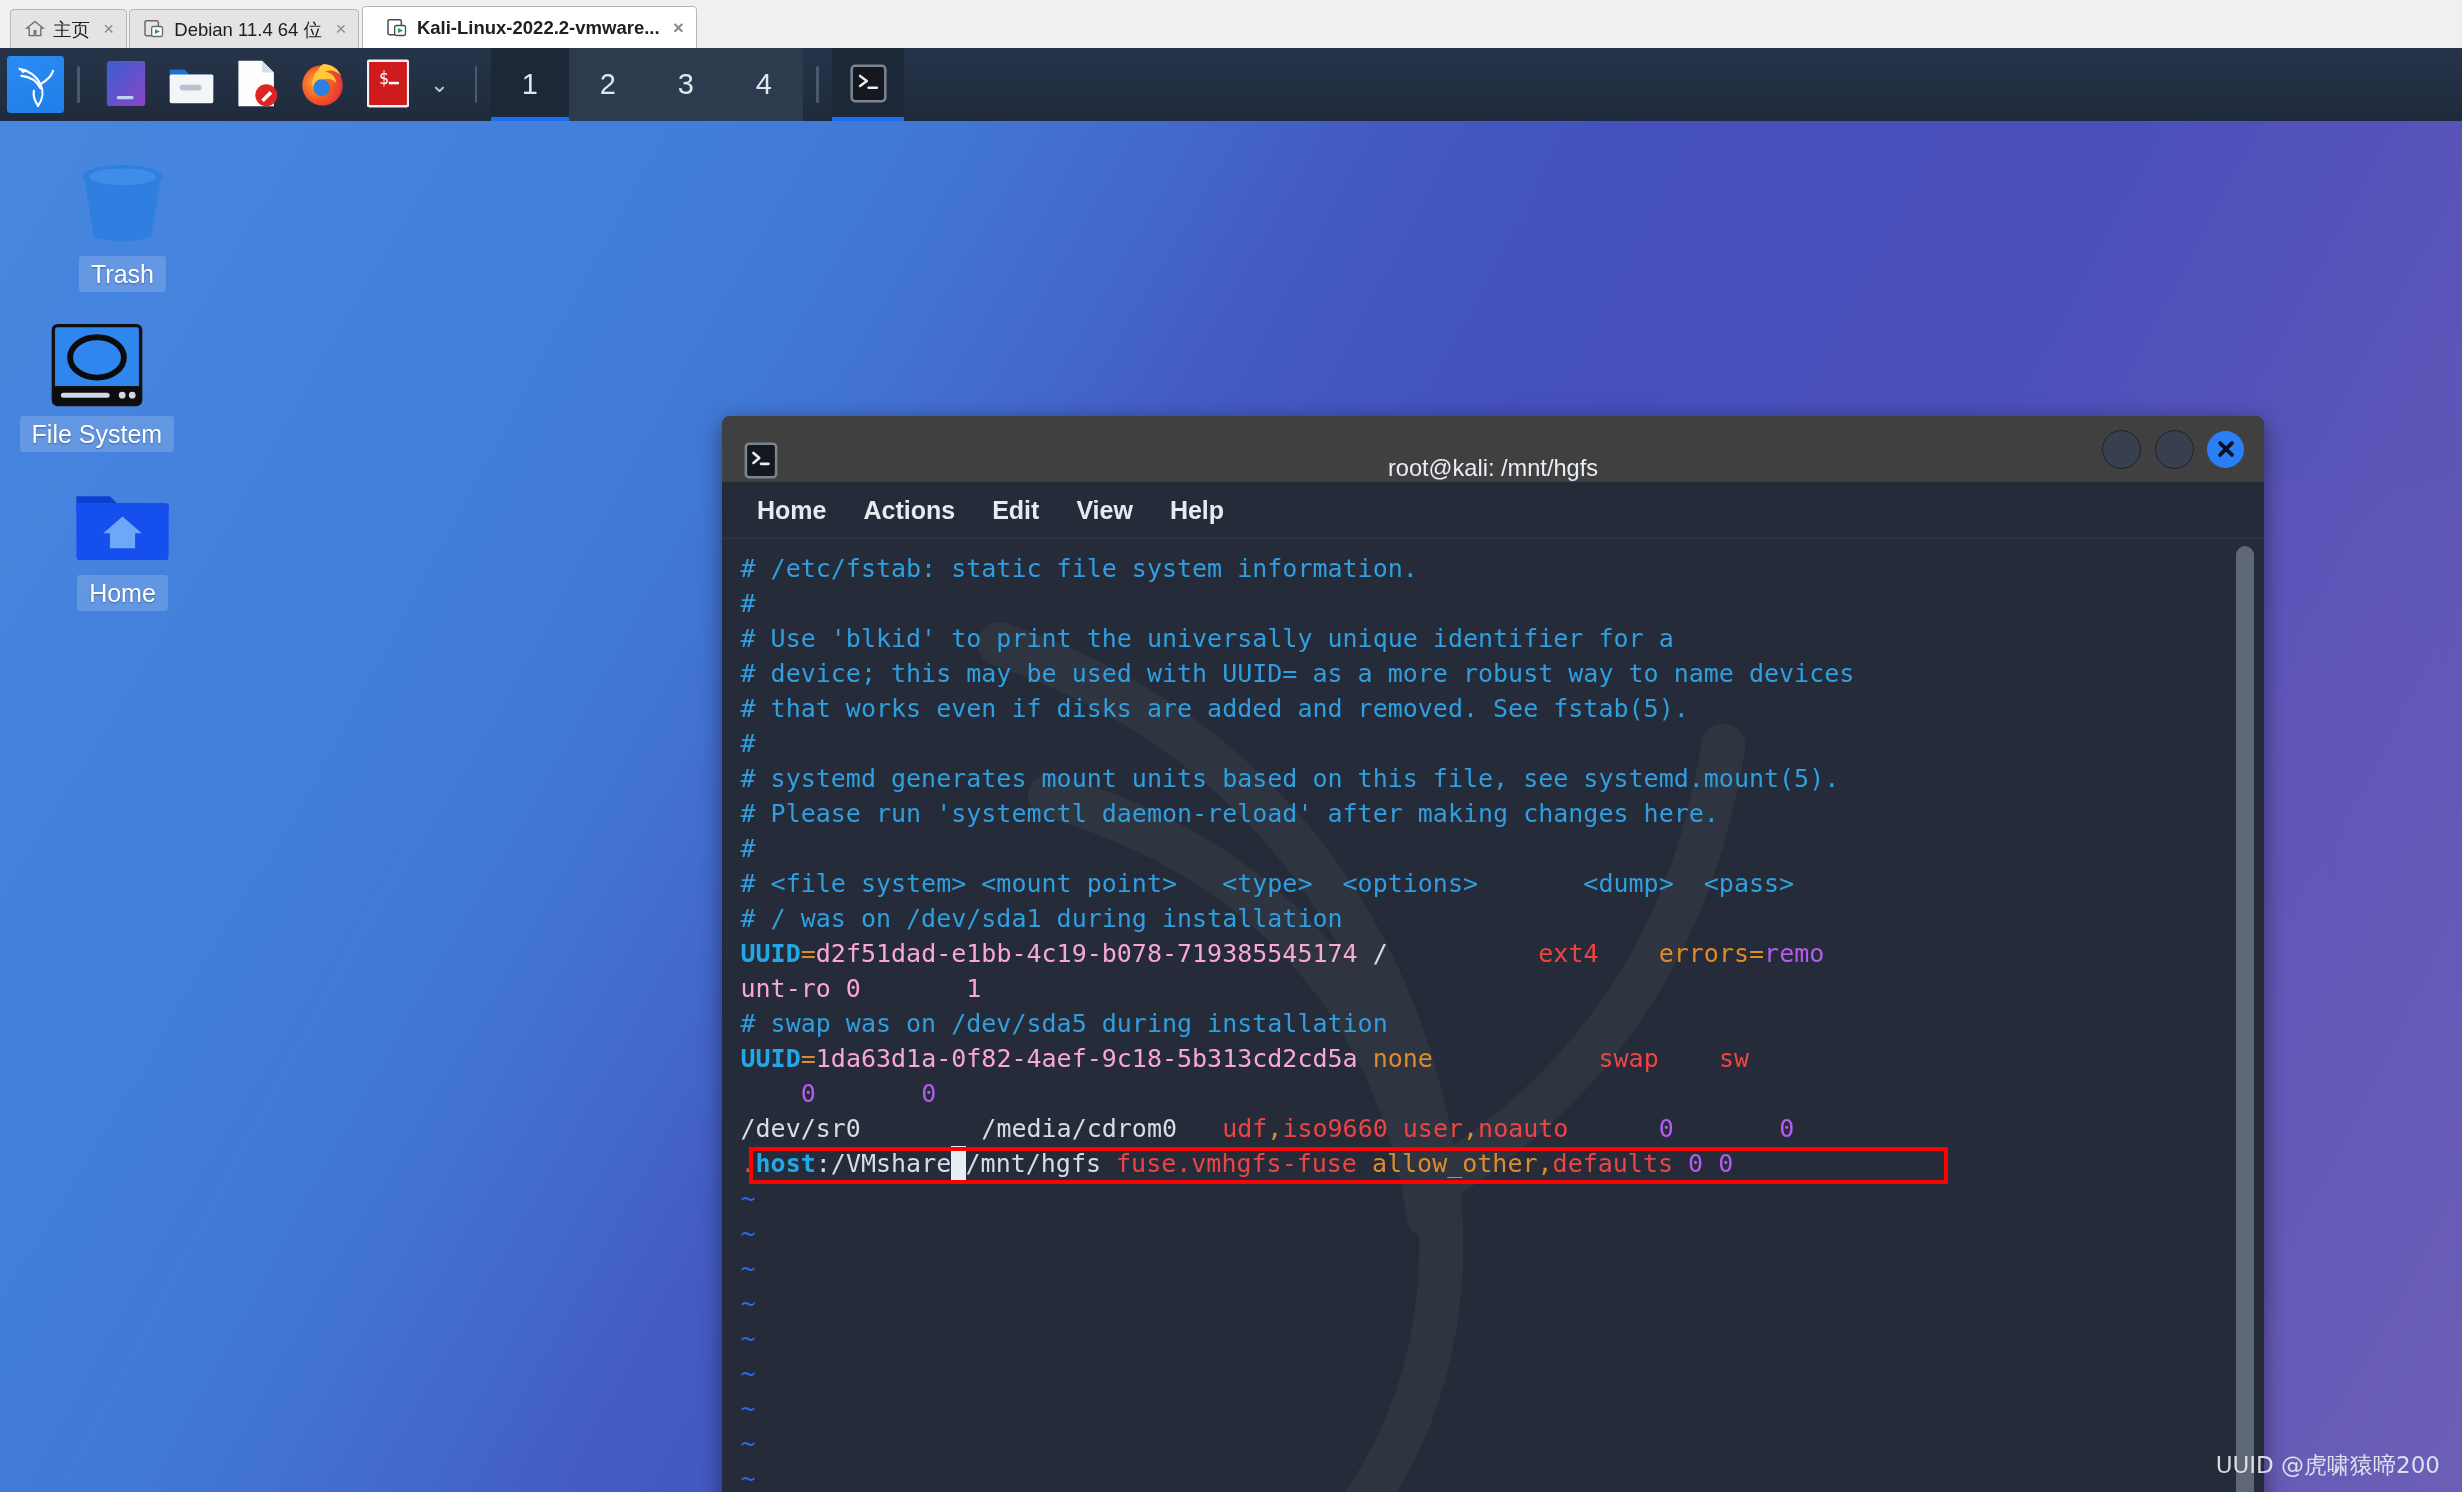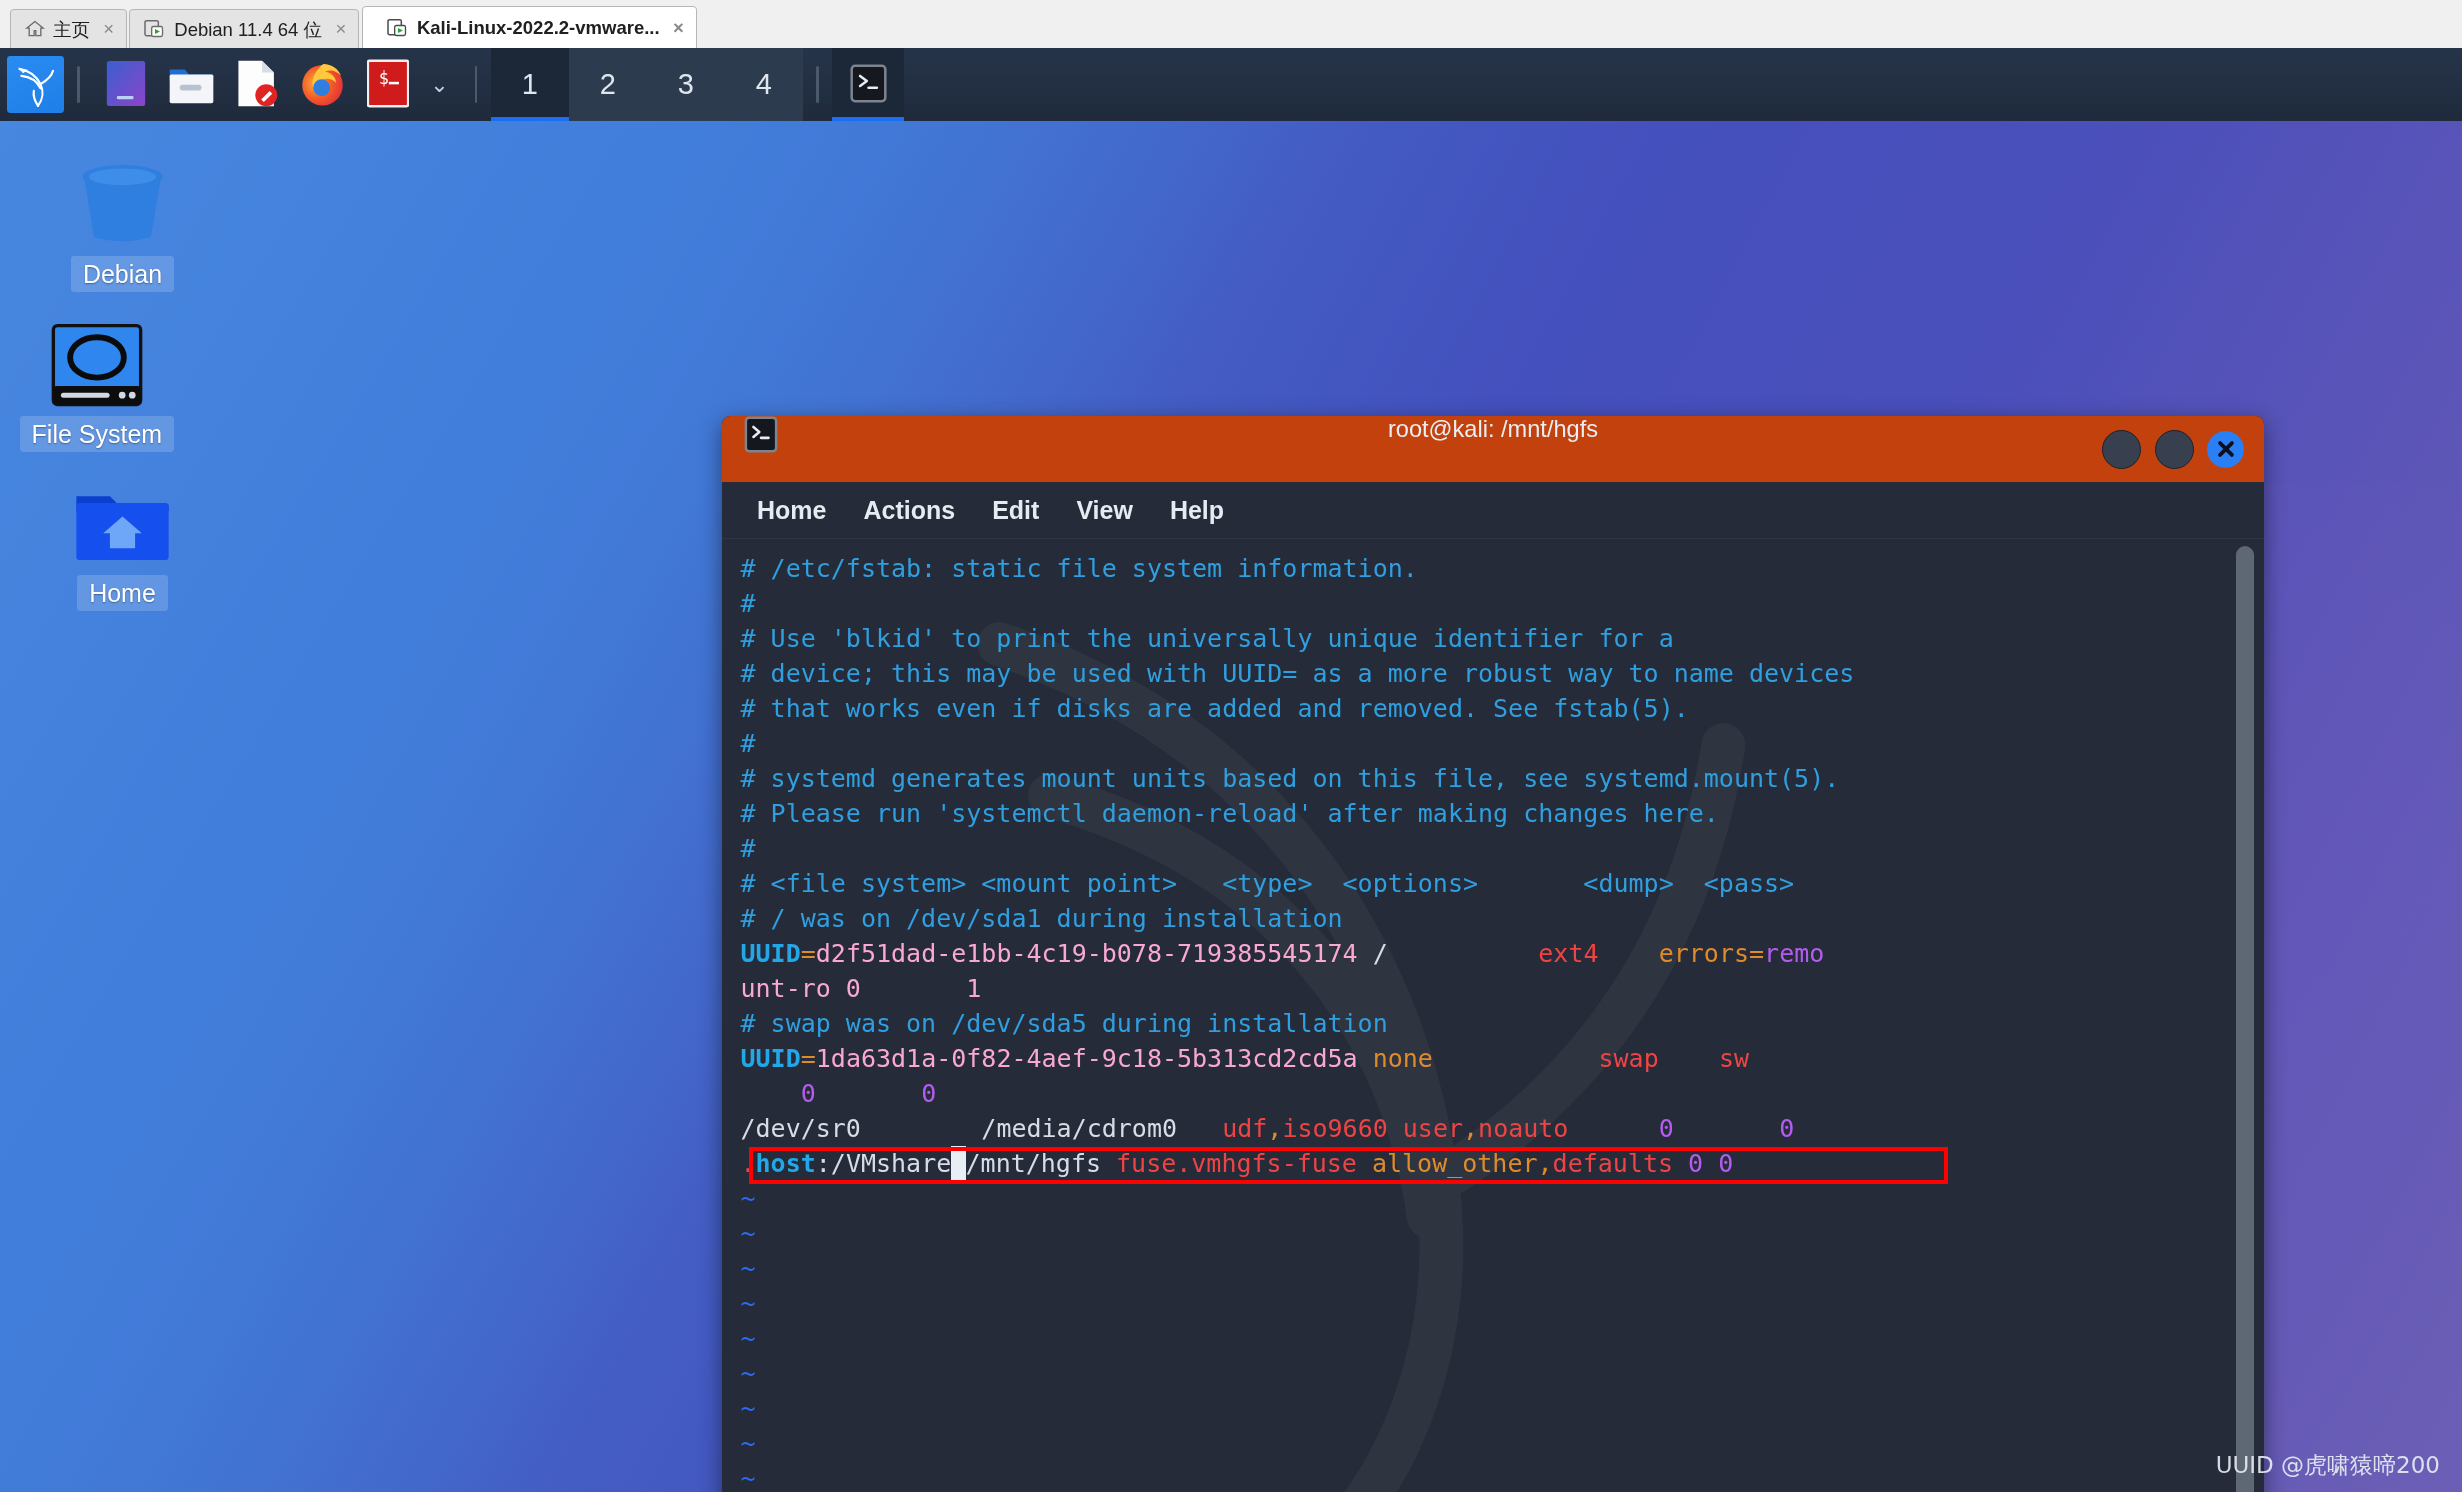--- a/index.html
+++ b/index.html
@@ -144,23 +144,23 @@
     left: 722px; top: 295px;
     width: 1542px; height: 1163px;
     background: #252b38;
     border-radius: 8.4px 8.4px 3.4px 3.4px;
     box-shadow: 0 6.7px 22px rgba(0,0,0,0.45);
     overflow: hidden;
     display: flex; flex-direction: column;
   }
   #terminal-titlebar {
     height: 66px; flex: 0 0 66px;
-    display: flex; align-items: flex-start;
-    position: relative;
-    background: #c2410c;
+    display: flex; align-items: flex-end;
+    position: relative;
+    background: #404040;
   }
   #titlebar-icon { margin-left: 22px; }
   #terminal-title {
     position: absolute; left: 0; right: 0;
     text-align: center;
     font-size: 23.6px; color: #e9eef5;
     font-family: "Liberation Sans", sans-serif;
   }
   #window-buttons {
     position: absolute; right: 20px; top: 13.5px;
@@ -395,21 +395,21 @@
   <div id="desktop-bg-sweep2"></div>
 
   <div class="desk-icon" style="left:34px; top:34px;">
     <div class="glyph">
       <svg width="101" height="88" viewBox="0 0 120 105">
         <ellipse cx="60" cy="20" rx="48" ry="14" fill="#2f7fe0"></ellipse>
         <path d="M14 20 L26 92 q34 10 68 0 L106 20 q-46 16 -92 0 Z" fill="#2f7fe0"></path>
         <ellipse cx="60" cy="20" rx="40" ry="10" fill="#3e8de8"></ellipse>
       </svg>
     </div>
-    <div class="lbl">Debian</div>
+    <div class="lbl">Trash</div>
   </div>
 
   <div class="desk-icon" style="left:8.4px; top:194px;">
     <div class="glyph">
       <svg width="94" height="86" viewBox="0 0 112 102">
         <rect x="4" y="4" width="104" height="94" rx="5" fill="#2f86ee" stroke="#111" stroke-width="4"></rect>
         <ellipse cx="56" cy="42" rx="32" ry="24" fill="none" stroke="#0b0b0b" stroke-width="7"></ellipse>
         <rect x="4" y="76" width="104" height="22" rx="4" fill="#0d0d0d"></rect>
         <rect x="13" y="84" width="58" height="6" rx="3" fill="#cfd8e4"></rect>
         <circle cx="86" cy="87" r="4" fill="#cfd8e4"></circle>

